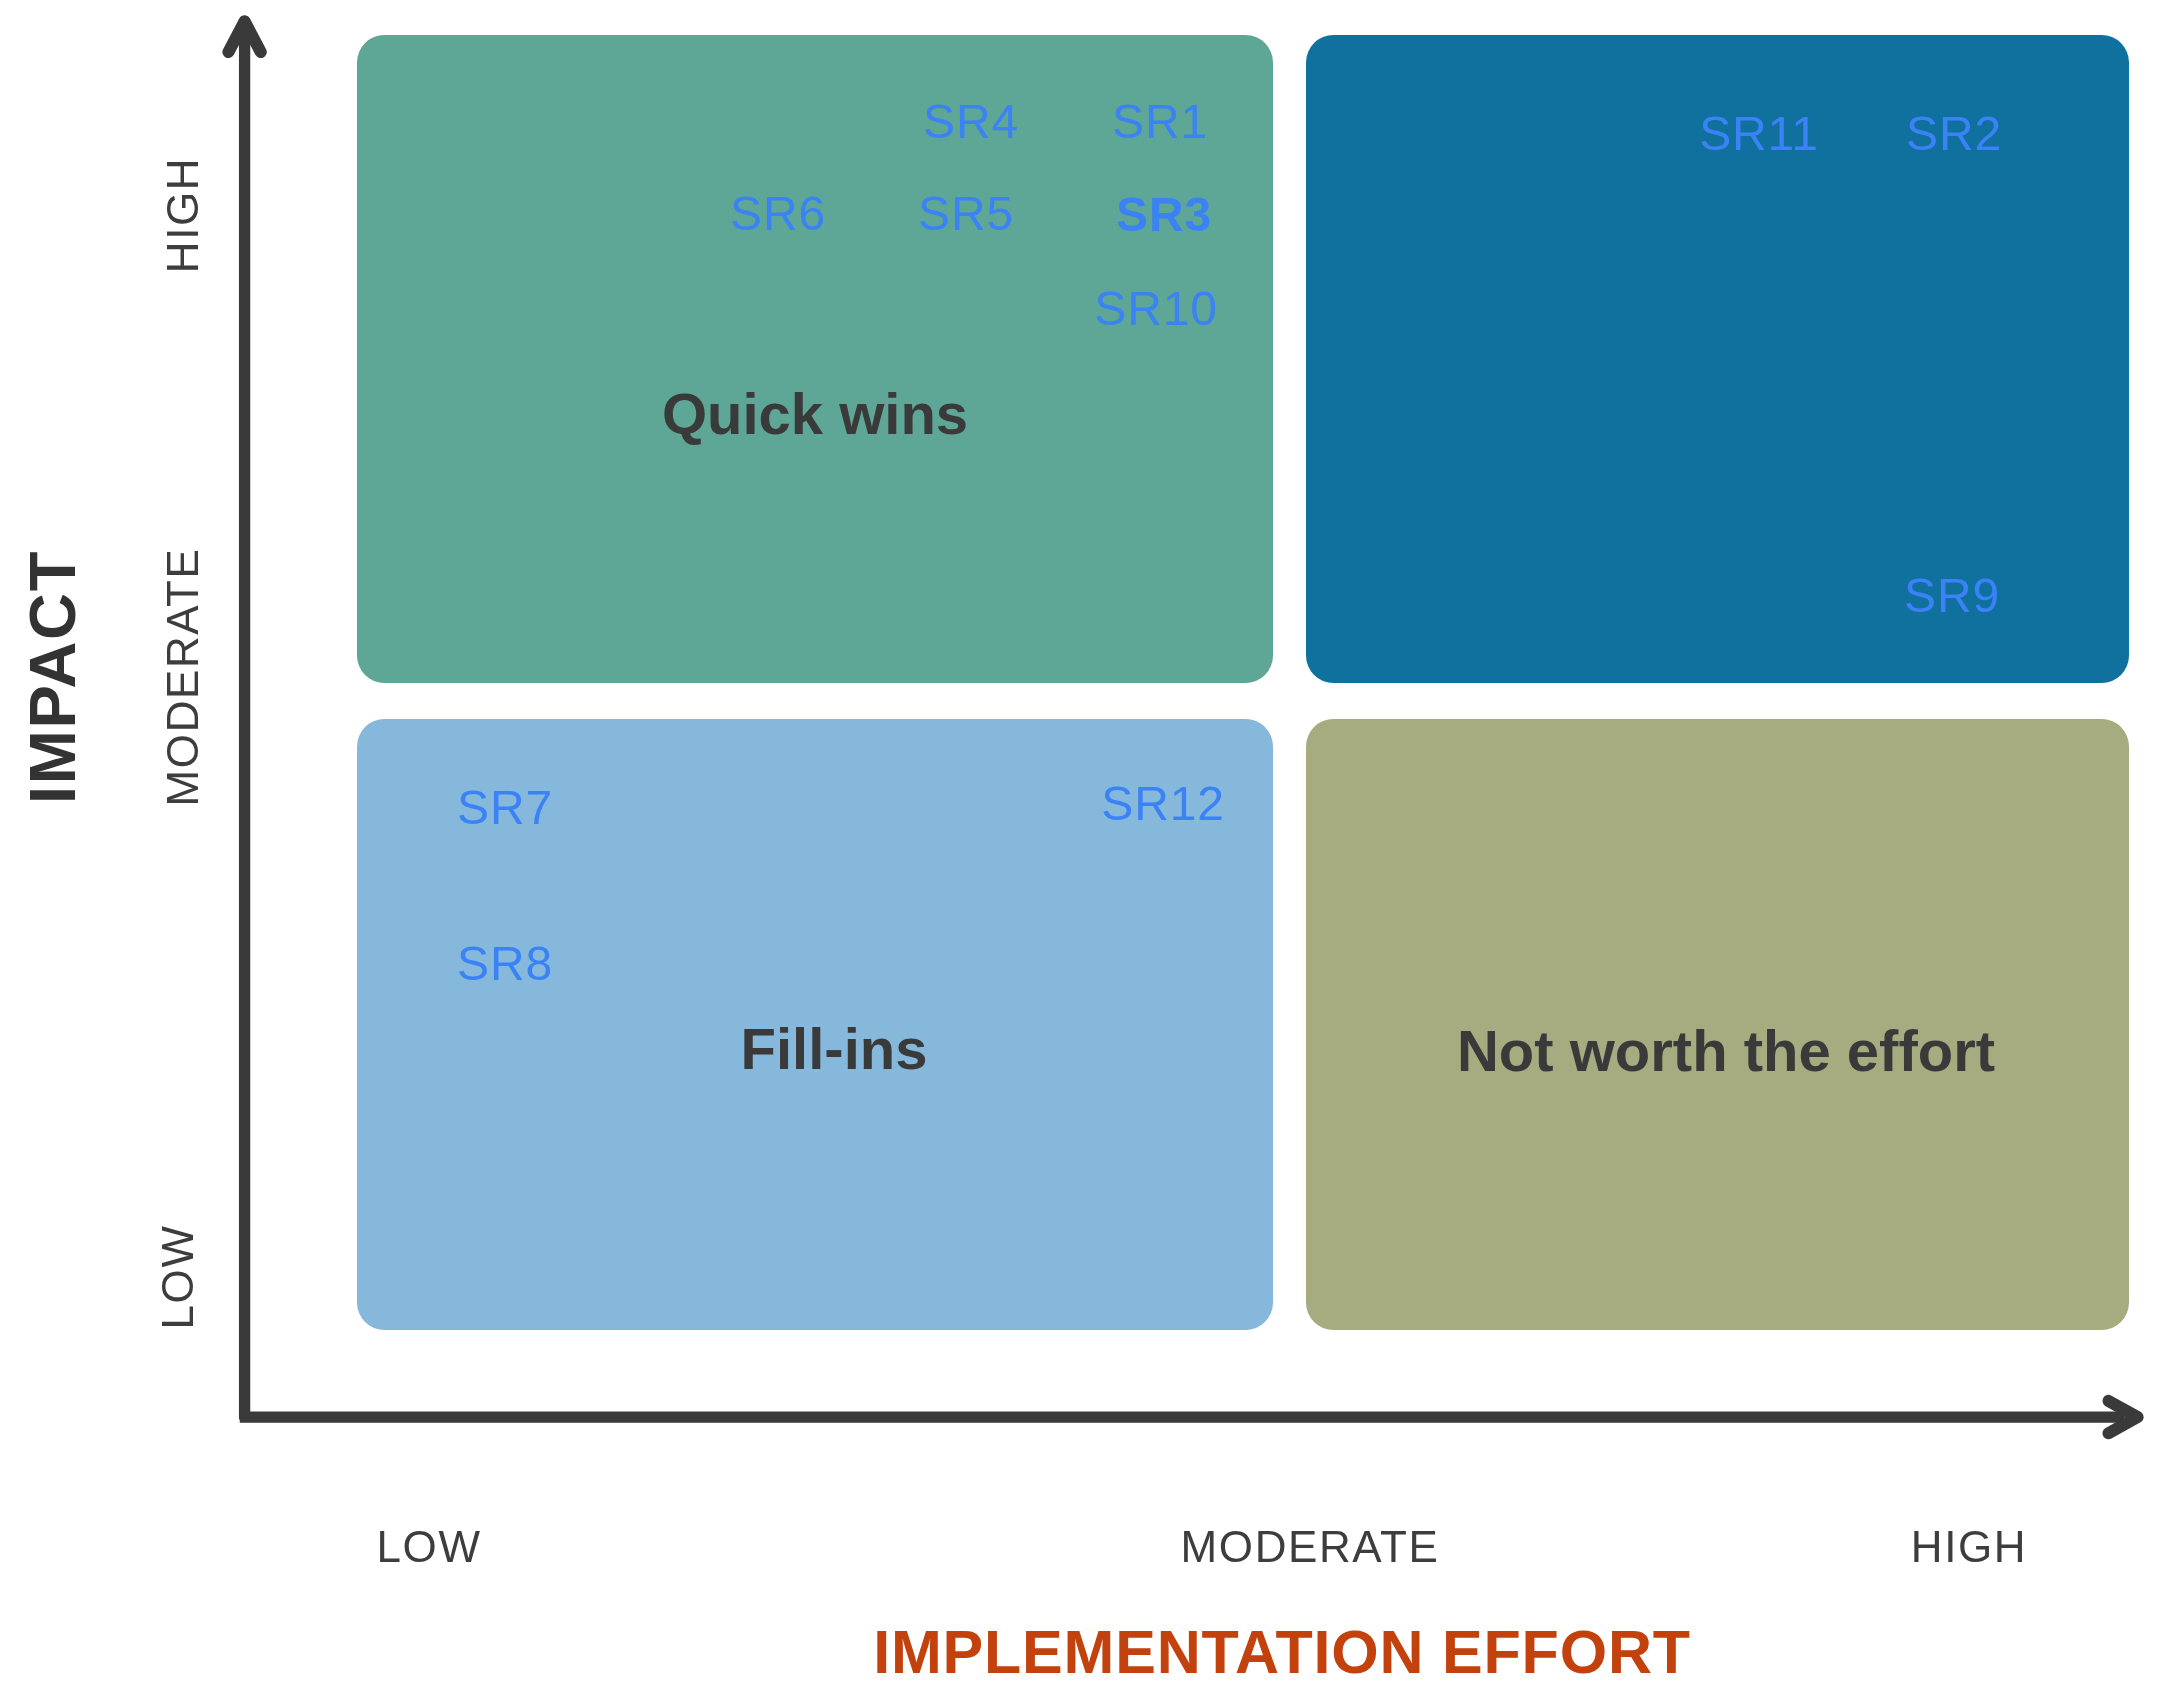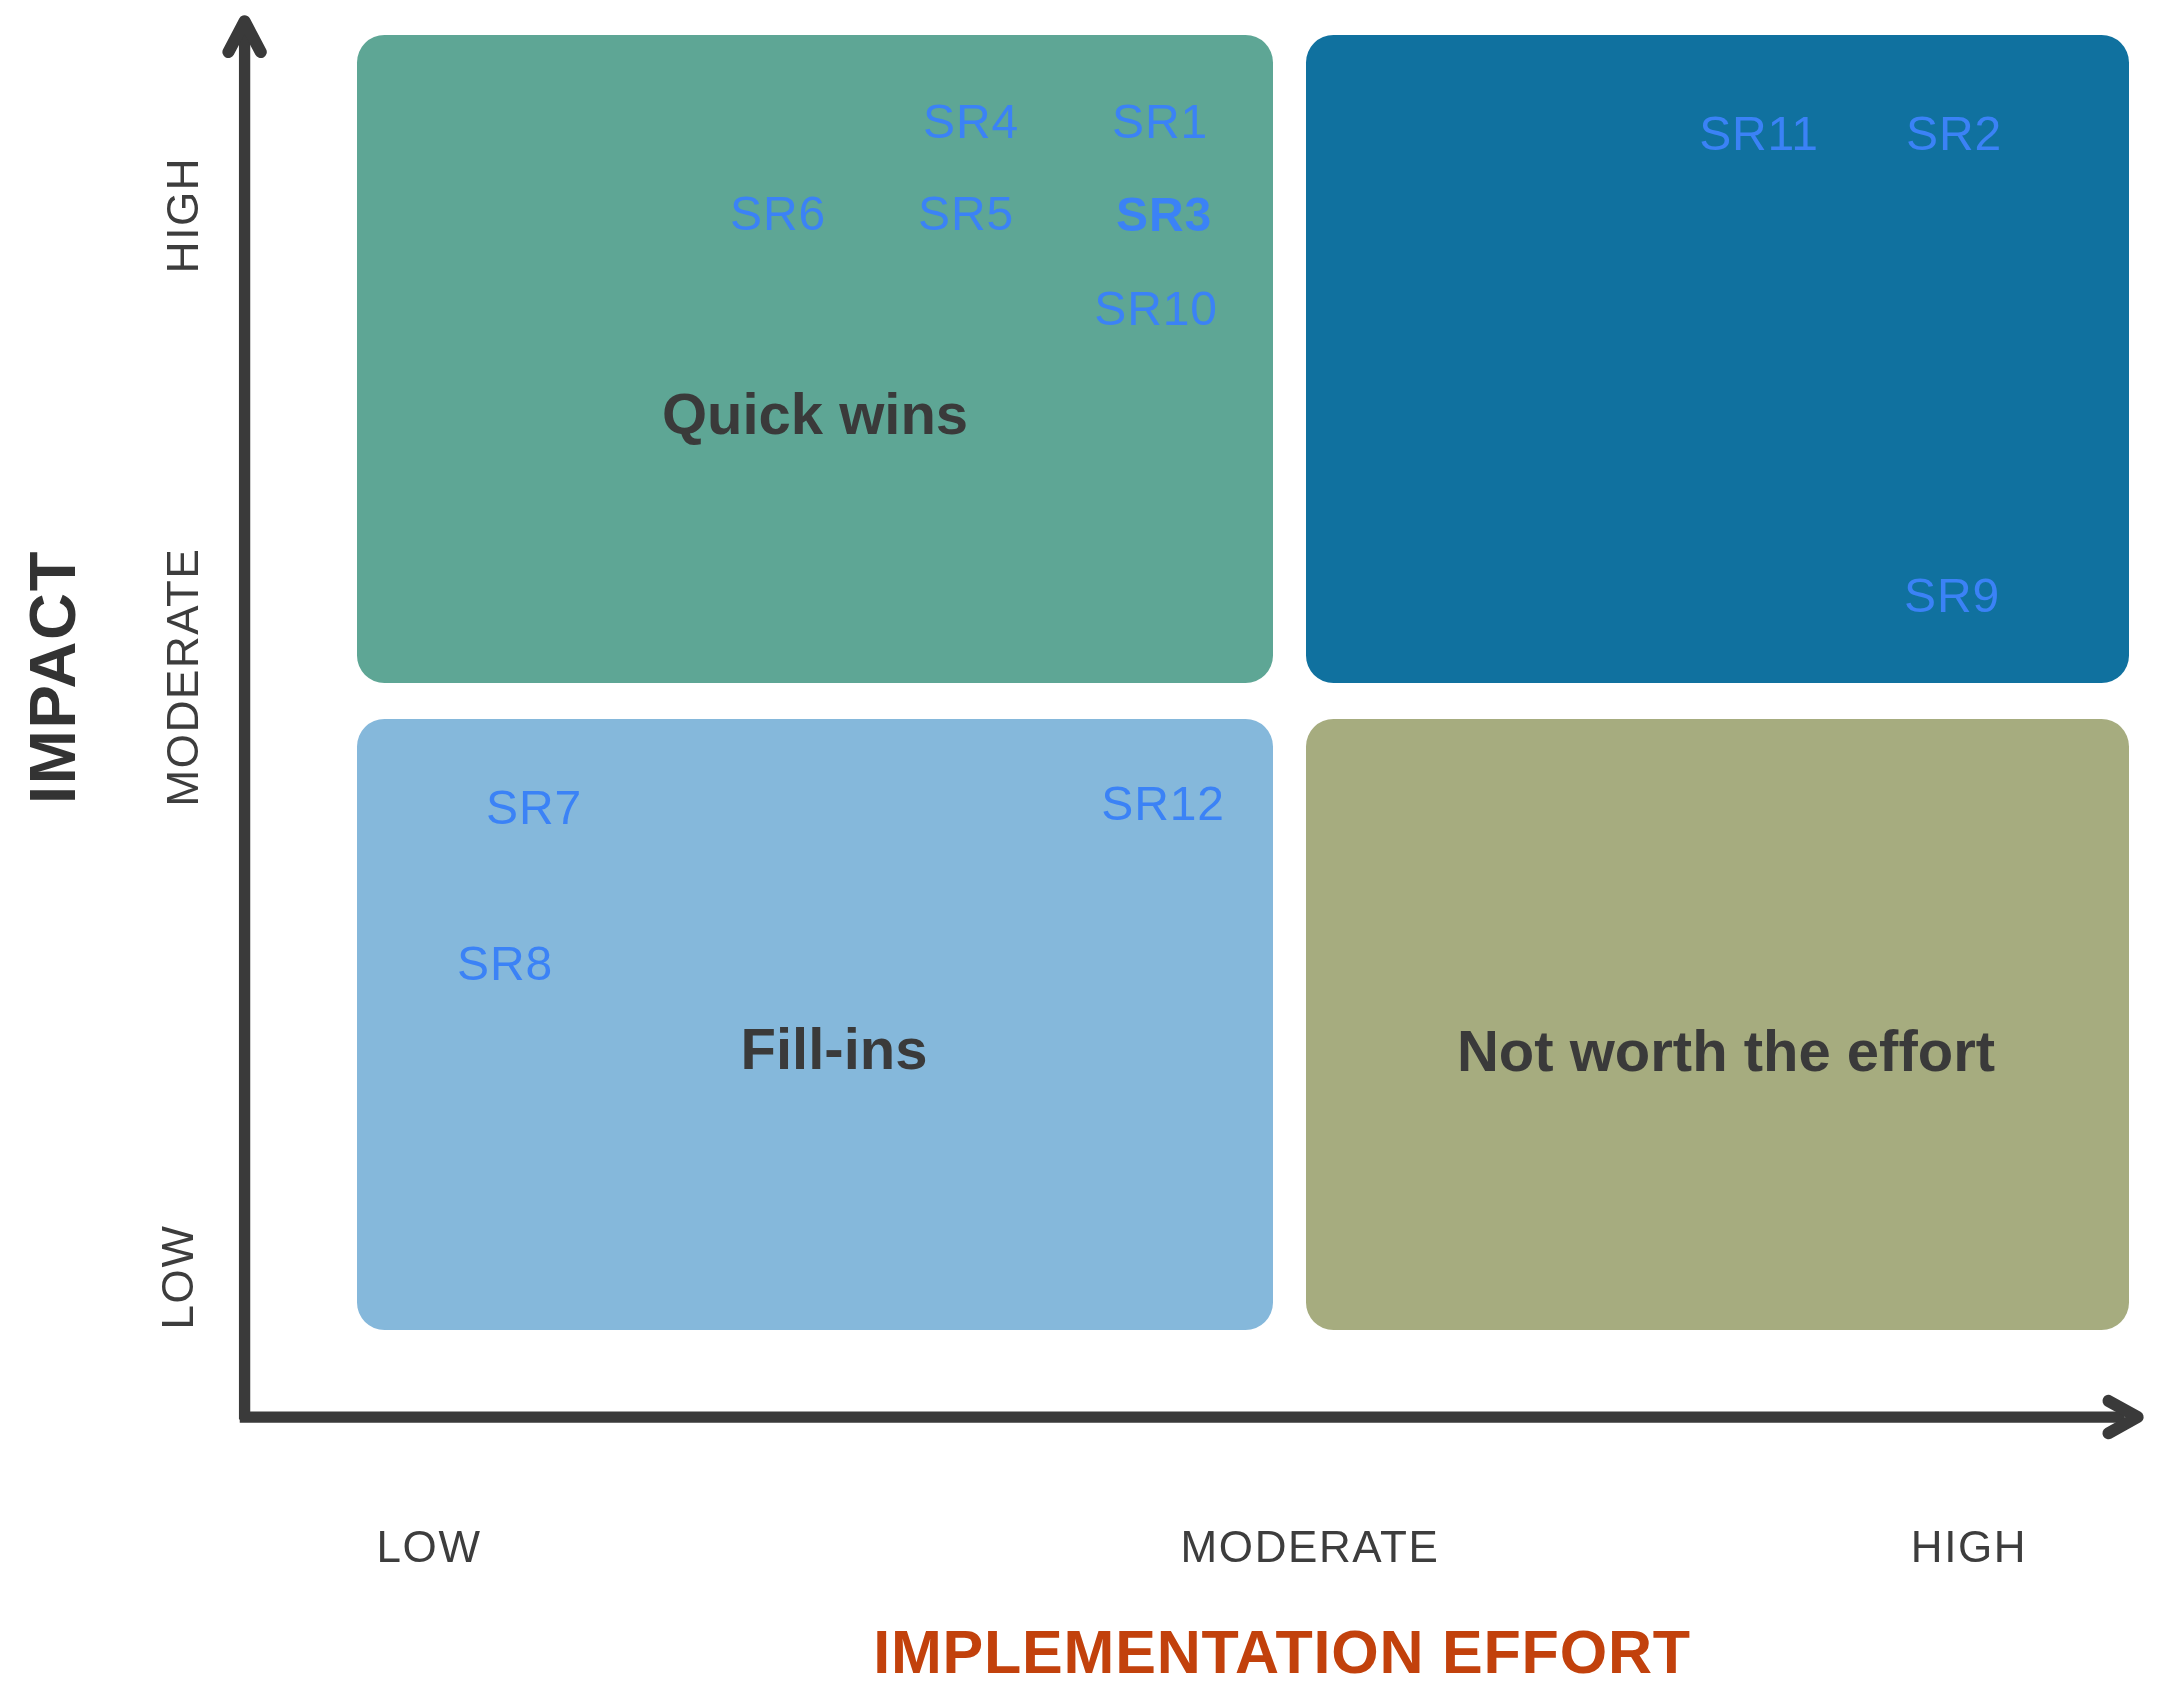--- a/index.html
+++ b/index.html
@@ -38,21 +38,21 @@
   }
   .p-sr4  { left: 971px; top: 121px; }
   .p-sr1  { left: 1160px; top: 121px; }
   .p-sr6  { left: 778px;  top: 213px; }
   .p-sr5  { left: 966px; top: 213px; }
   .p-sr3  { left: 1164px; top: 214px; font-weight: bold; }
   .p-sr10 { left: 1156px; top: 308px; }
   .p-sr11 { left: 1759px; top: 133px; }
   .p-sr2  { left: 1954px; top: 133px; }
   .p-sr9  { left: 1952px; top: 595px; }
-  .p-sr7  { left: 534px;  top: 807px; }
+  .p-sr7  { left: 505px;  top: 807px; }
   .p-sr12 { left: 1163px; top: 803px; }
   .p-sr8  { left: 505px;  top: 963px; }
 
   .qtitle {
     position: absolute;
     font-size: 58px;
     font-weight: 700;
     color: #3A3A3A;
     transform: translate(-50%, -50%);
     white-space: nowrap;

